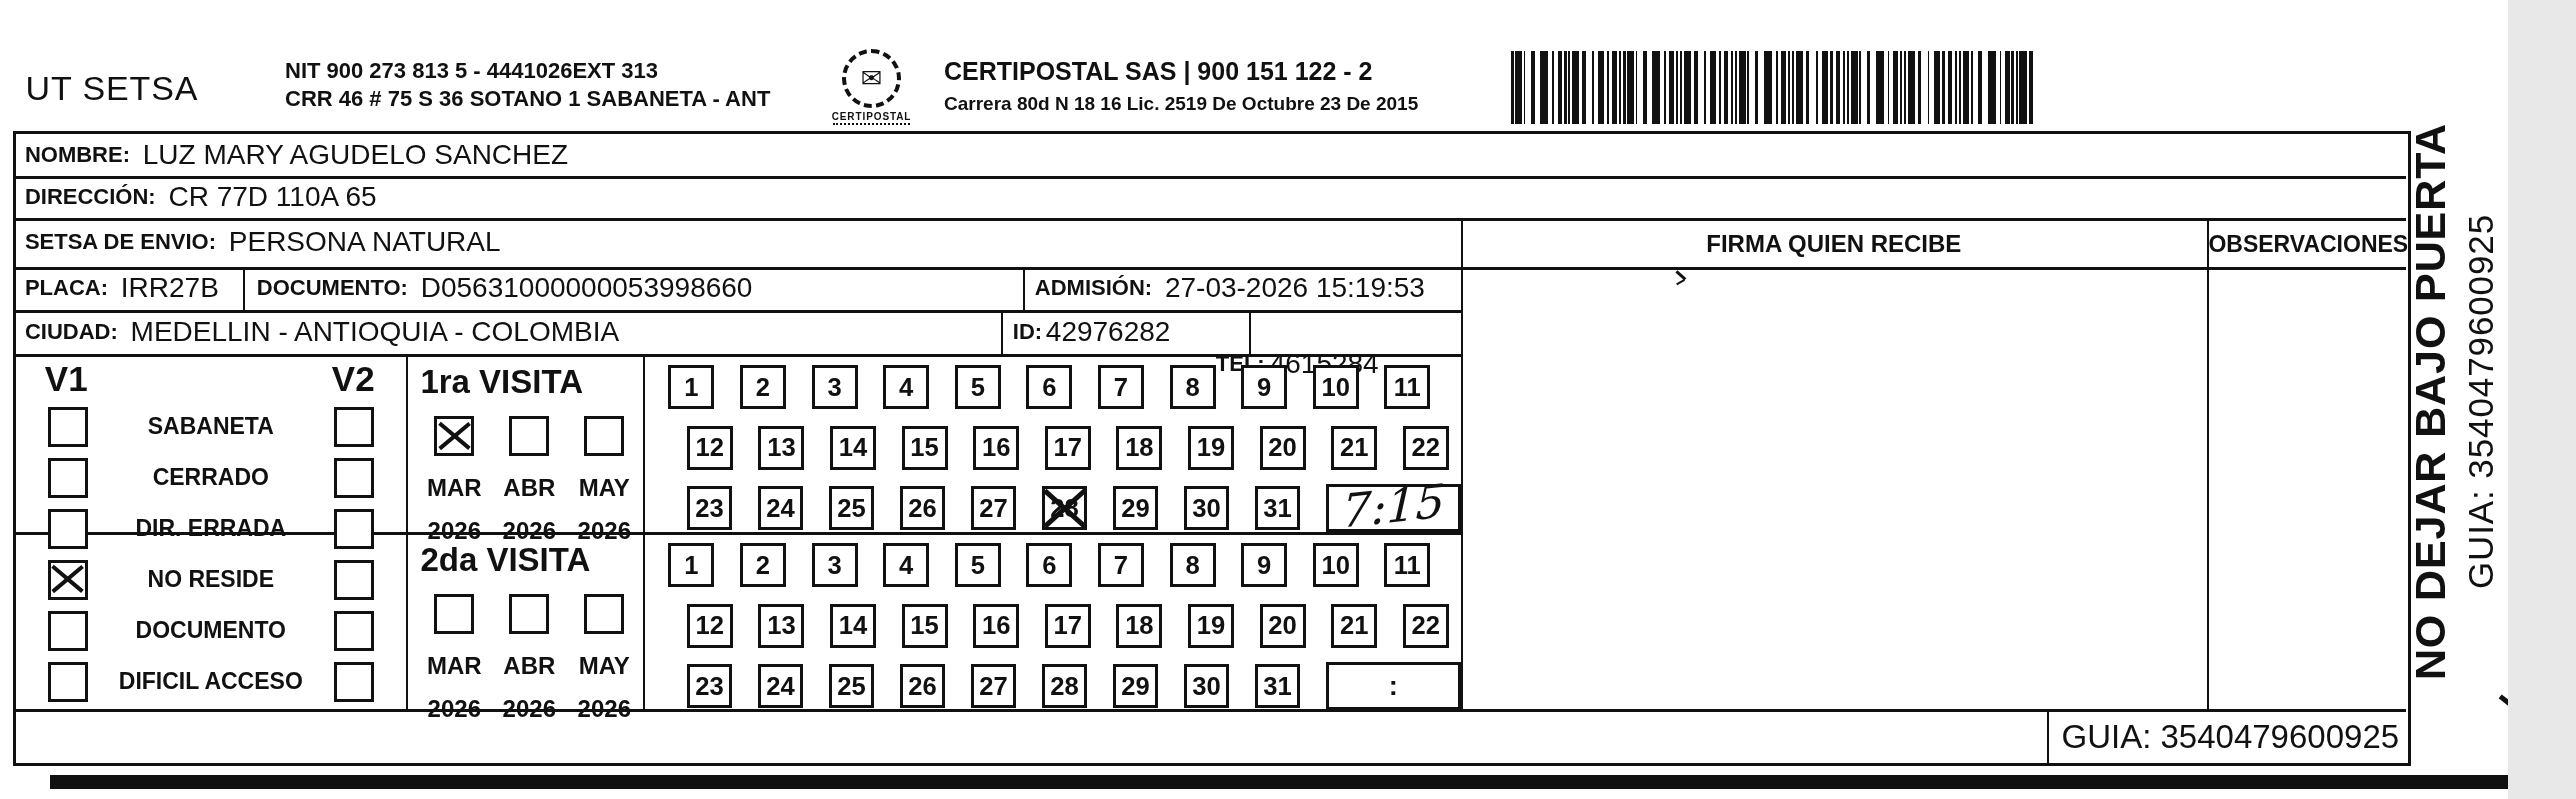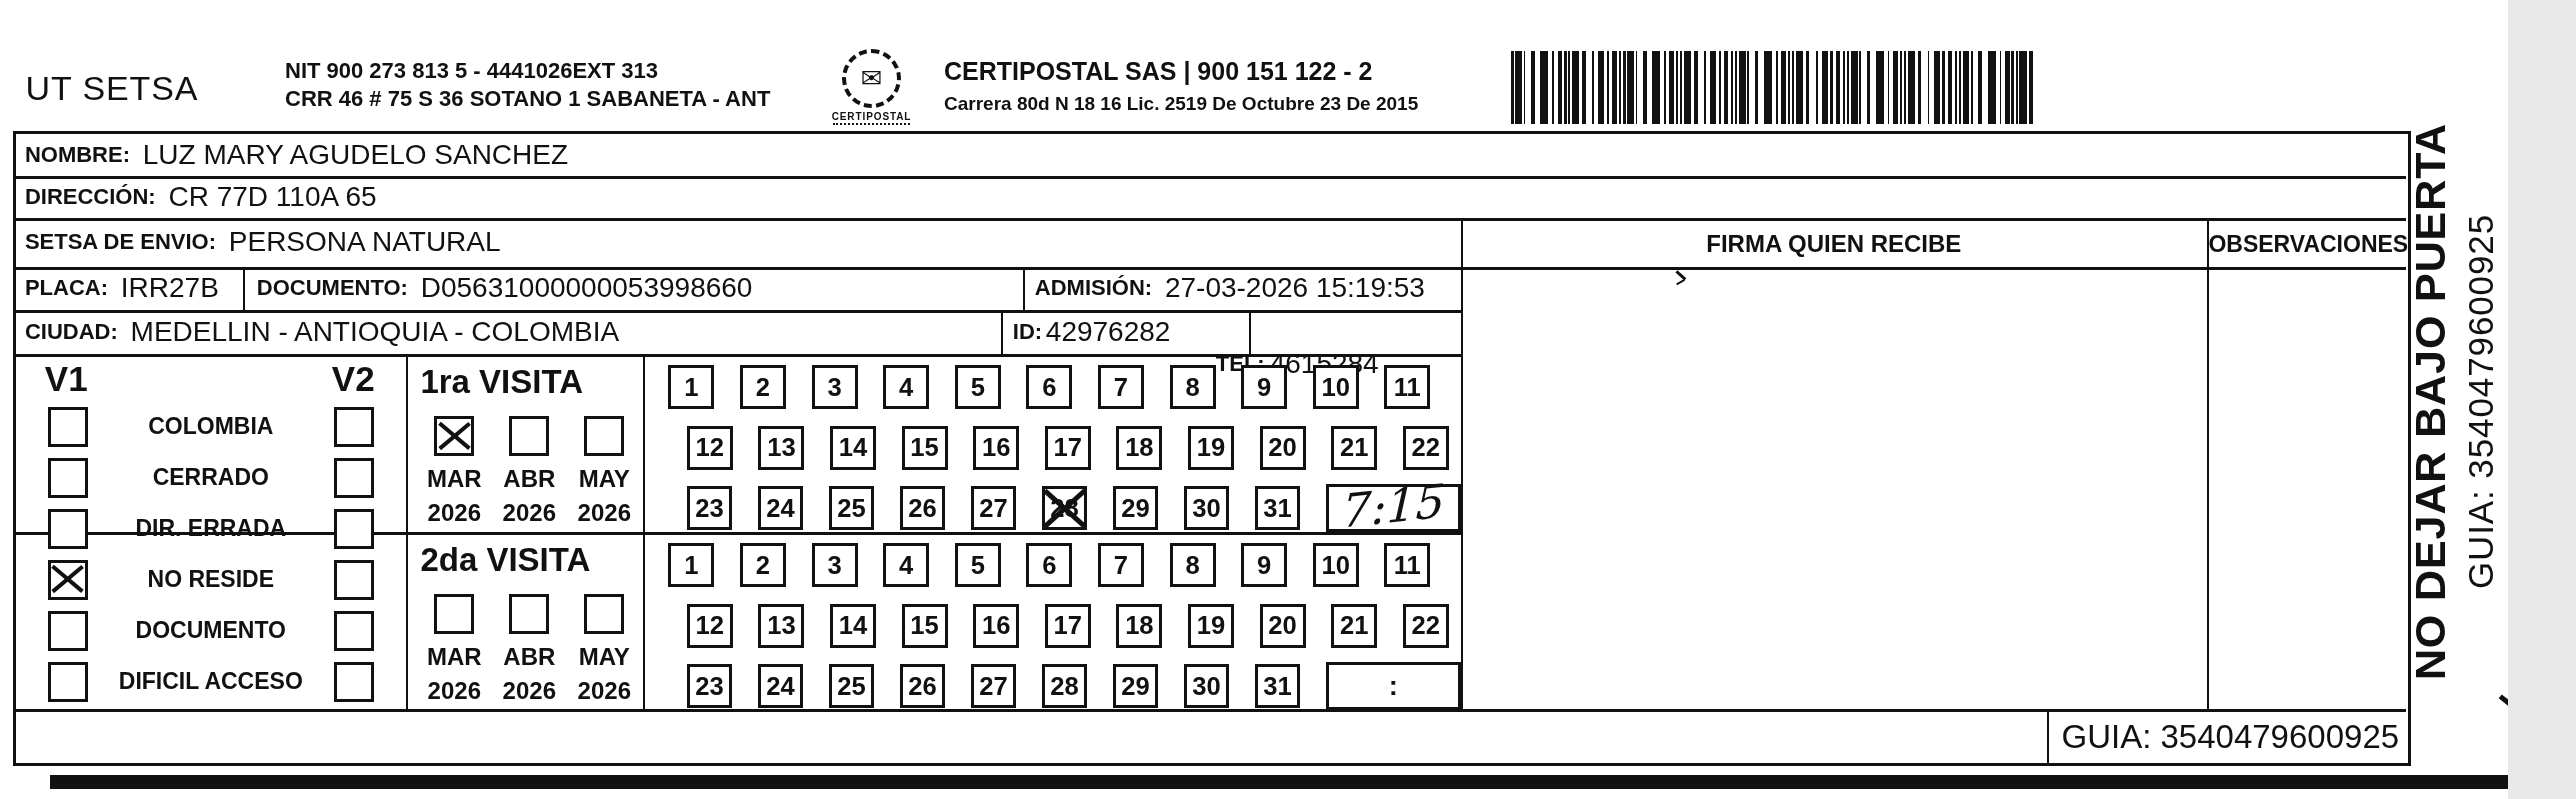--- a/index.html
+++ b/index.html
@@ -34,21 +34,21 @@
   .cb.checked::before{transform:rotate(40deg);}
   .cb.checked::after{transform:rotate(-40deg);}
   
   .vhead{position:absolute;font-size:35px;font-weight:bold;}
   .status-rows{position:absolute;left:0;top:267px;width:390px;}
   .srow{display:flex;align-items:center;height:51px;padding:0 32px;box-sizing:border-box;}
   .slabel{flex:1;text-align:center;font-size:23px;font-weight:bold;}
   
   .visit-months{position:absolute;left:390px;width:238px;height:177px;}
   .vtitle{padding:9.1px 0 0 14.6px;font-size:33px;font-weight:bold;}
-  .mgrid{display:grid;grid-template-columns:repeat(3,75px);margin:14.6px 0 0 11px;row-gap:11px;justify-items:center;}
+  .mgrid{display:grid;grid-template-columns:repeat(3,75px);margin:14.6px 0 0 11px;row-gap:20px;justify-items:center;}
   .mname{font-size:24px;font-weight:bold;line-height:24px;}
   .myear{font-size:24px;font-weight:bold;line-height:22px;}
   
   .day-grid{position:absolute;left:627px;width:818px;height:177px;}
   .drow{display:flex;gap:25.6px;padding-left:25.6px;}
   .drow.r1{margin-top:11px;}
   .drow.r2,.drow.r3{margin-top:16.5px;padding-left:44px;}
   .day{position:relative;width:46px;height:44px;border:3.7px solid #111;box-sizing:border-box;
        display:flex;align-items:center;justify-content:center;font-size:25.6px;font-weight:bold;background:#fff;}
   .day.crossed::before,.day.crossed::after{content:"";position:absolute;left:-18%;top:46%;width:136%;height:4.6px;background:#111;}
@@ -232,21 +232,21 @@
     </div>
 
     <div class="colhead" style="left:1445px;top:87px;width:746px;height:46px;font-size:24px;">FIRMA QUIEN RECIBE</div>
     <div class="colhead" style="left:2194px;top:87px;width:197px;height:46px;font-size:23px;">OBSERVACIONES</div>
 
     <div class="vhead" style="left:29px;top:225px;">V1</div>
     <div class="vhead" style="left:316px;top:225px;">V2</div>
     <div class="status-rows" id="status-rows">
         <div class="srow">
           <div class="cb"></div>
-          <div class="slabel">COLOMBIA</div>
+          <div class="slabel">SABANETA</div>
           <div class="cb"></div>
         </div>
         <div class="srow">
           <div class="cb"></div>
           <div class="slabel">CERRADO</div>
           <div class="cb"></div>
         </div>
         <div class="srow">
           <div class="cb"></div>
           <div class="slabel">DIR. ERRADA</div>

